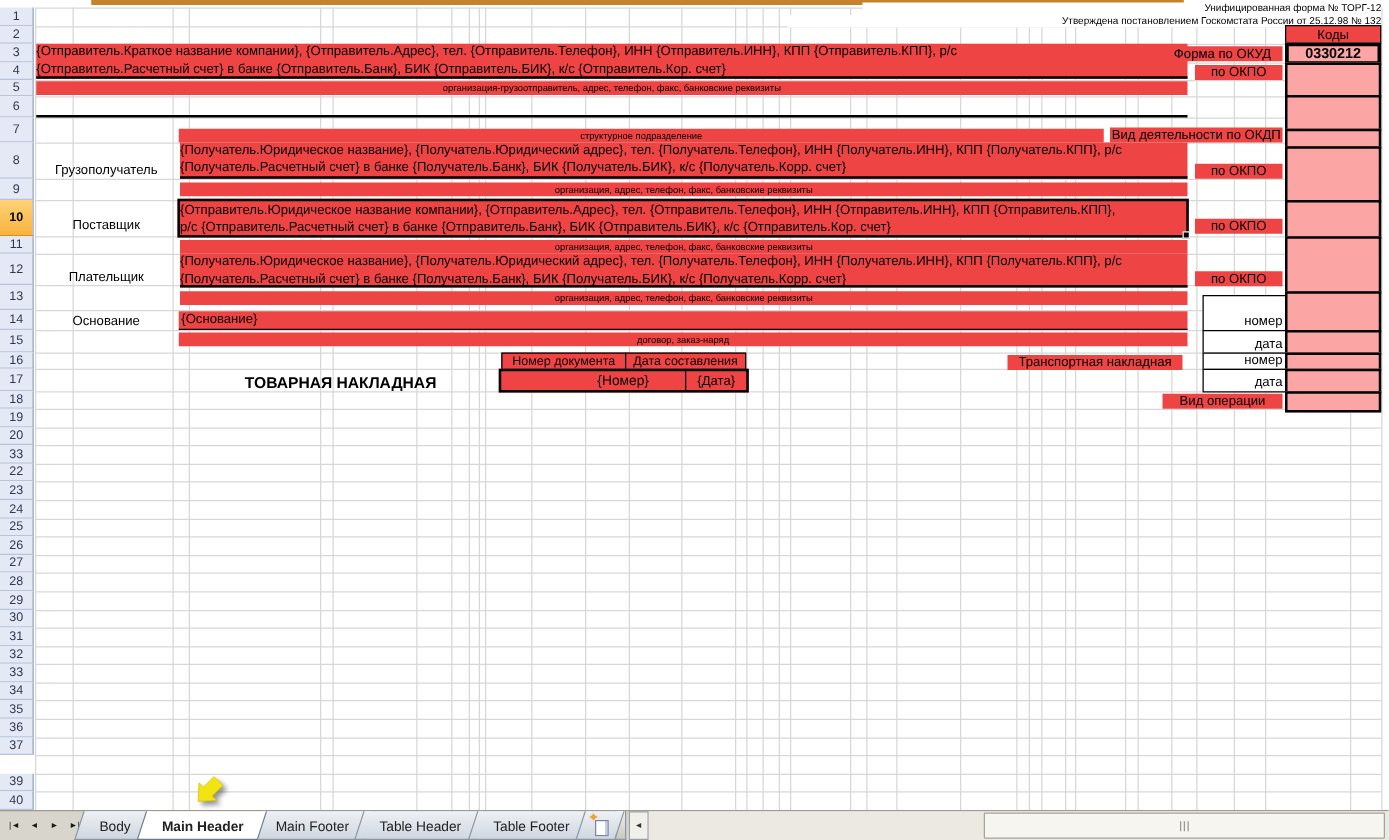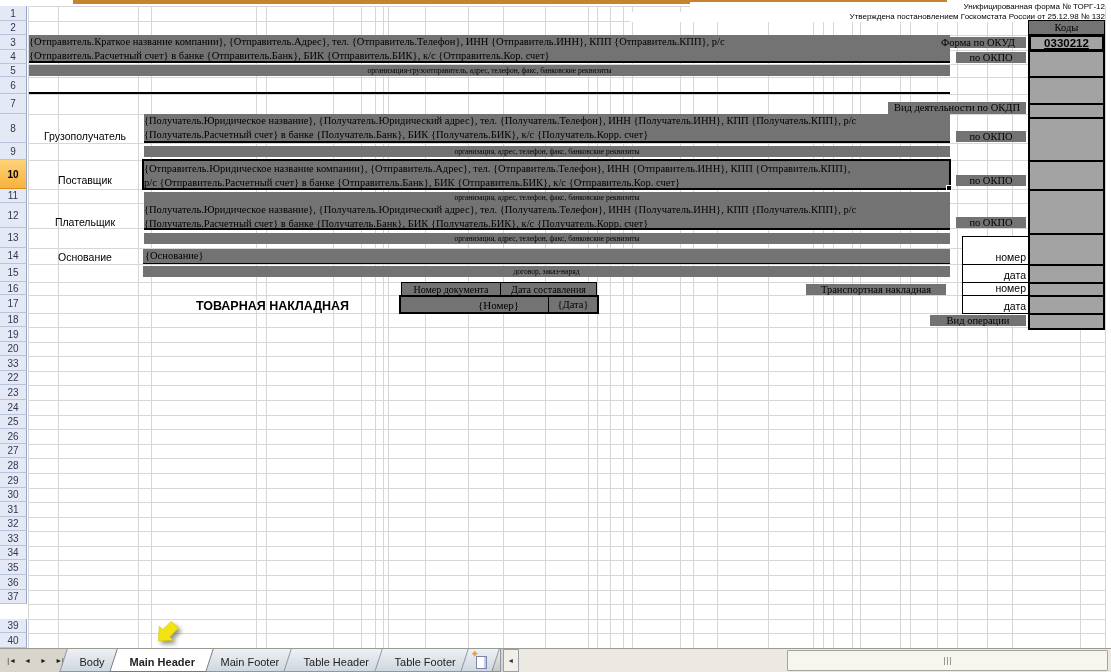--- a/index.html
+++ b/index.html
@@ -1,29 +1,29 @@
 <!DOCTYPE html>
 <html><head>
 <meta charset="utf-8">
 <style>
   html,body{margin:0;padding:0;background:#fff;}
   body{font-family:"Liberation Sans","DejaVu Sans",sans-serif;-webkit-font-smoothing:none;}
   #app{position:relative;width:1111px;height:672px;overflow:hidden;background:#fff;}
   #sheet{position:absolute;left:0;top:0;width:1111px;height:648px;background:#fff;overflow:hidden;}
   .gridline{position:absolute;background:#d7d7d7;}
   .abs{position:absolute;}
-  .cellwhite{background:#737373;font-family:Liberation Serif, serif;}
+  .cellwhite{background:#ef4444;}
   .rowhdr{position:absolute;left:0;width:27px;background:#e4e9f5;border-right:1px solid #97a6c6;border-bottom:1px solid #b9c3dc;color:#2f3850;
           font-size:10px;display:flex;align-items:center;justify-content:center;box-sizing:border-box;}
   .rowhdr.sel{background:linear-gradient(#fdd377,#f7b23e);border-bottom:1px solid #d98e1c;color:#000;font-weight:bold;}
   .val{font-size:10.5px;color:#000;line-height:13.5px;white-space:nowrap;}
   .hint{font-size:7.5px;color:#000;text-align:center;white-space:nowrap;line-height:11px;}
   .lab{font-size:10.5px;color:#000;text-align:center;white-space:nowrap;}
   .note{font-size:8px;color:#000;text-align:right;white-space:nowrap;background:#fff;}
-  .codebox{position:absolute;left:1028px;width:77px;box-sizing:border-box;border:2px solid #000;background:#a3a3a3;text-decoration:underline;}
+  .codebox{position:absolute;left:1028px;width:77px;box-sizing:border-box;border:2px solid #000;background:#fca5a5;}
   .minibox{position:absolute;left:962px;width:67px;box-sizing:border-box;border:1px solid #000;background:#fff;
            display:flex;align-items:flex-end;justify-content:flex-end;padding:0 2px 1px 12px;font-size:10.5px;}
   .underline2{border-bottom:2px solid #000;}
   
   #tabbar{position:absolute;left:0;top:648px;width:1111px;height:24px;background:#d8d5cc;border-top:1px solid #9a9a93;box-sizing:border-box;
           display:flex;align-items:stretch;font-size:11px;}
   .navbtns{display:flex;align-items:center;padding:0 3px 0 4px;gap:1px;}
   .navbtn{width:13px;height:17px;display:flex;align-items:center;justify-content:center;font-size:7px;color:#1a1a1a;
           background:#d8d5cc;border:1px solid #d8d5cc;cursor:default;}
   .tabs{display:flex;align-items:stretch;position:relative;}
@@ -181,20 +181,21 @@
     <div class="abs note" style="left:690px;top:2px;width:415px;height:10px;line-height:10px;">Унифицированная форма № ТОРГ-12</div>
     <div class="abs note" style="left:630px;top:12px;width:475px;height:10px;line-height:10px;">Утверждена постановлением Госкомстата России от 25.12.98 № 132</div>
 
     <div class="abs cellwhite hint" style="left:29px;top:65px;width:921px;height:11px;">организация-грузоотправитель, адрес, телефон, факс, банковские реквизиты</div>
     <div class="abs cellwhite val underline2" style="left:29px;top:35px;width:921px;height:28px;box-sizing:border-box;">
       <div>{Отправитель.Краткое название компании}, {Отправитель.Адрес}, тел. {Отправитель.Телефон}, ИНН {Отправитель.ИНН}, КПП {Отправитель.КПП}, р/с</div>
       <div>{Отправитель.Расчетный счет} в банке {Отправитель.Банк}, БИК {Отправитель.БИК}, к/с {Отправитель.Кор. счет}</div>
     </div>
 
     <div class="abs underline2" style="left:29px;top:78px;width:921px;height:14px;"></div>
+    <div class="abs cellwhite hint" style="left:143px;top:103px;width:740px;height:11px;">структурное подразделение</div>
     <div class="abs lab cellwhite" style="left:888px;top:102px;width:138px;height:12px;">Вид деятельности по ОКДП</div>
 
     <div class="abs lab" style="left:30px;top:130px;width:110px;">Грузополучатель</div>
     <div class="abs cellwhite val underline2" style="left:144px;top:114px;width:806px;height:29px;box-sizing:border-box;">
       <div>{Получатель.Юридическое название}, {Получатель.Юридический адрес}, тел. {Получатель.Телефон}, ИНН {Получатель.ИНН}, КПП {Получатель.КПП}, р/с</div>
       <div>{Получатель.Расчетный счет} в банке {Получатель.Банк}, БИК {Получатель.БИК}, к/с {Получатель.Корр. счет}</div>
     </div>
     <div class="abs lab cellwhite" style="left:956px;top:131px;width:70px;">по ОКПО</div>
     <div class="abs cellwhite hint" style="left:144px;top:146px;width:806px;height:11px;">организация, адрес, телефон, факс, банковские реквизиты</div>
 

